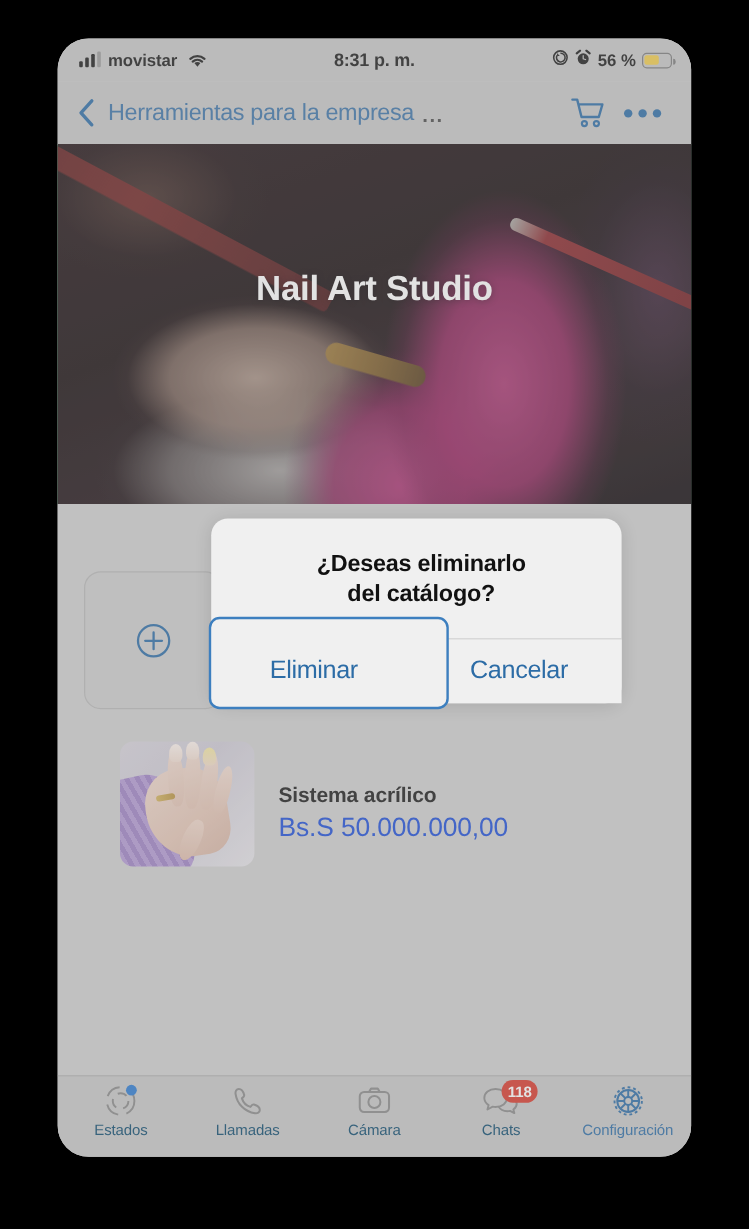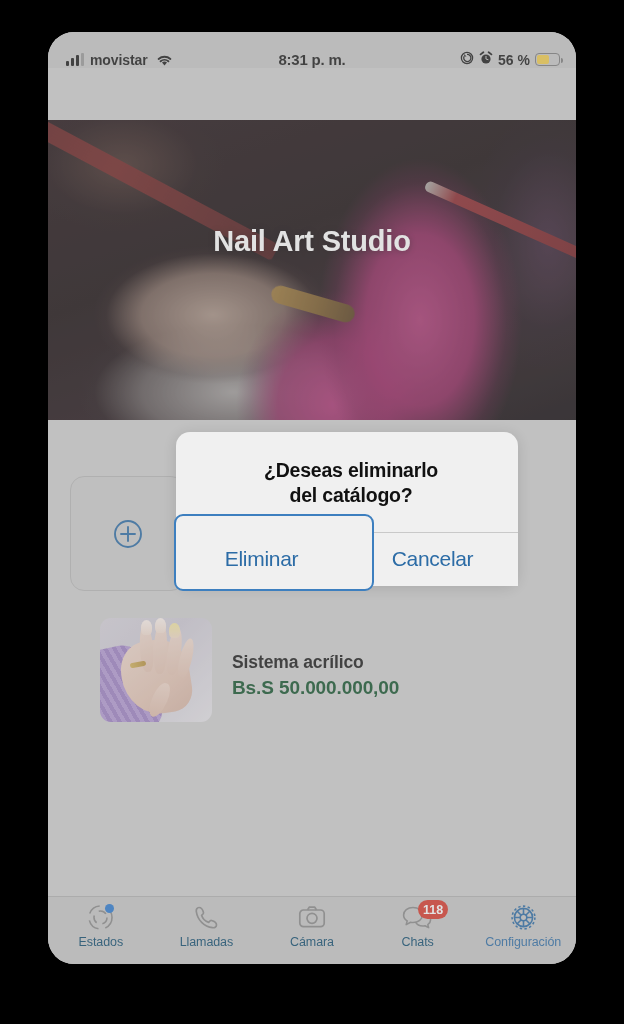--- a/index.html
+++ b/index.html
@@ -36,21 +36,21 @@
   }
 
   
   .status-bar {
     position: absolute;
     left: 0; top: 0;
     width: 528px;
     height: 36px;
     background: #c8c8c8;
     display: flex;
-    align-items: flex-end;
+    align-items: center;
     color: #1b1b1b;
     font-size: 15px;
     font-weight: bold;
   }
   .sb-left {
     display: flex;
     align-items: center;
     gap: 6px;
     margin-left: 18px;
   }
@@ -343,24 +343,23 @@
     margin-top: 34px;
   }
   .product-name {
     color: #1a1a1a;
     font-size: 17.5px;
     font-weight: bold;
     letter-spacing: -0.1px;
   }
   .product-price {
     margin-top: 4px;
-    color: #14532d;
-    font-size: 19px;
+    color: #1d4ed8;
+    font-size: 22px;
     letter-spacing: -0.1px;
-    font-weight: bold;
   }
 
   
   .tab-bar {
     position: absolute;
     left: 0; bottom: 0;
     width: 528px;
     height: 68px;
     background: #c8c8c8;
     border-top: 0.5px solid #b2b2b2;
@@ -519,20 +518,41 @@
             <path d="M7 5.4 L7 8 L9 8.6" stroke="#c8c8c8" stroke-width="1" stroke-linecap="round"></path>
           </svg>
         </span>
         <span class="battery-pct">56 %</span>
         <span class="battery">
           <span class="battery-fill"></span>
         </span>
       </div>
     </div>
 
+    <div class="nav-bar">
+      <div class="nav-back">
+        <svg width="14" height="24" viewBox="0 0 14 24">
+          <path d="M11.5 2 L2.5 12 L11.5 22" stroke="#2c6ca6" stroke-width="2.8" fill="none" stroke-linecap="round" stroke-linejoin="round"></path>
+        </svg>
+      </div>
+      <div class="nav-title">Herramientas para la empresa</div>
+      <div class="nav-title-ellipsis">...</div>
+      <div class="nav-cart">
+        <svg width="30" height="28" viewBox="0 0 30 28">
+          <path d="M2 3 L6 3 L9.6 17.5 L24 17.5 L27 7 L7.3 7" stroke="#2c6ca6" stroke-width="2" fill="none" stroke-linecap="round" stroke-linejoin="round"></path>
+          <circle cx="12" cy="23" r="2.1" stroke="#2c6ca6" stroke-width="1.8" fill="none"></circle>
+          <circle cx="22" cy="23" r="2.1" stroke="#2c6ca6" stroke-width="1.8" fill="none"></circle>
+        </svg>
+      </div>
+      <div class="nav-more">
+        <b></b>
+          <b></b>
+          <b></b>
+      </div>
+    </div>
 
     <div class="hero">
       <div class="hero-photo">
         <div class="hero-bar1"></div>
         <div class="hero-brush"></div>
         <div class="hero-tool"></div>
       </div>
       <div class="hero-overlay"></div>
       <div class="hero-title">Nail Art Studio</div>
     </div>

